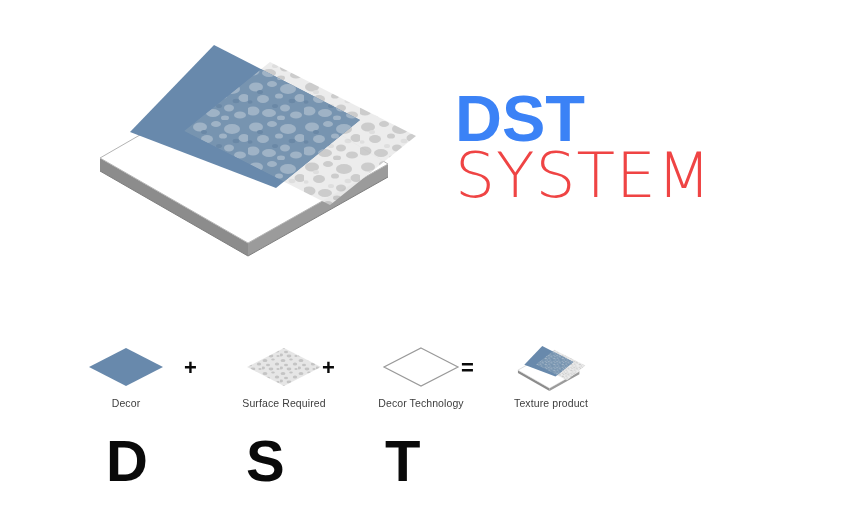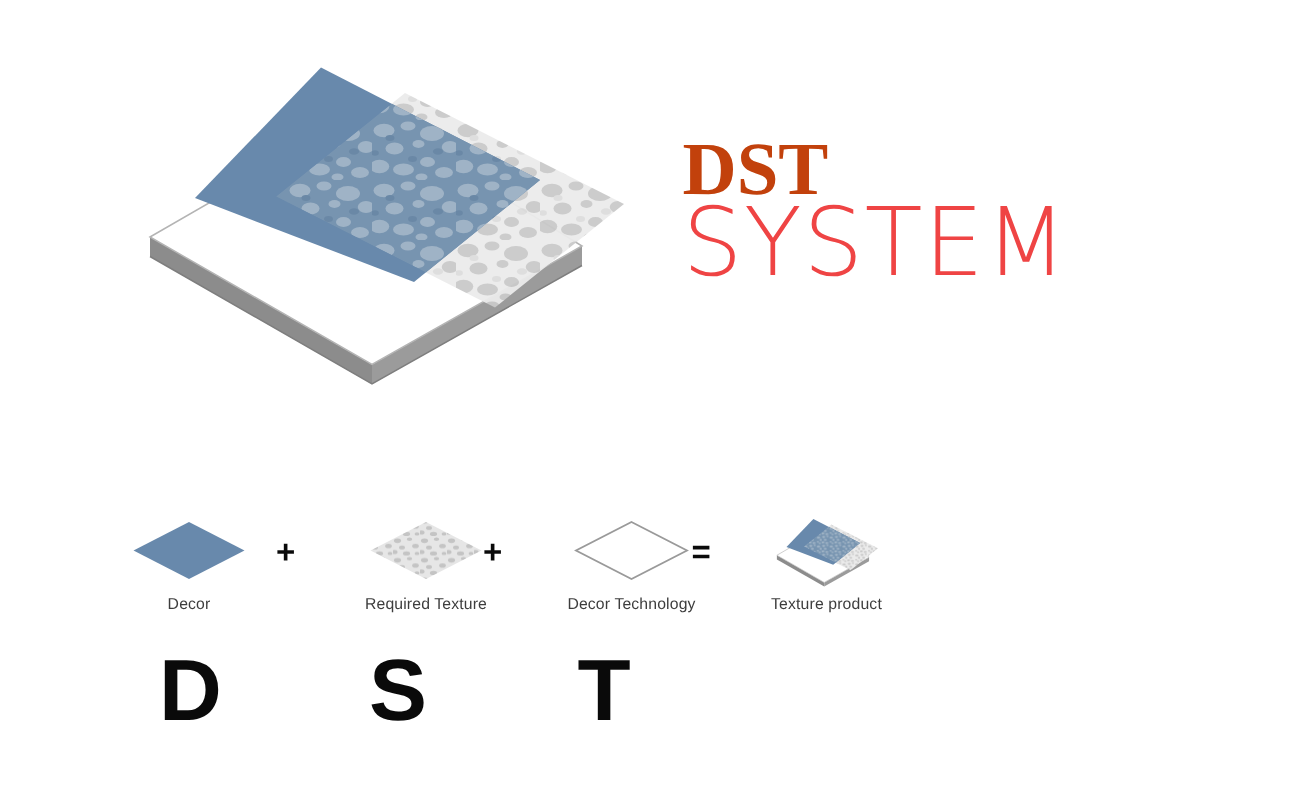--- a/index.html
+++ b/index.html
@@ -38,25 +38,25 @@
   
   .hero-title {
     position: absolute;
     left: 455px;
     top: 88px;
     width: 330px;
     line-height: 0.96;
   }
   .title-bold {
     display: block;
-    font-family: Liberation Serif, serif;
+    font-family: Liberation Sans, sans-serif;
     font-weight: 700;
-    font-size: 50px;
+    font-size: 65px;
     letter-spacing: 0px;
-    color: #c2410c;
+    color: #3b82f6;
   }
   .title-light {
     display: block;
     font-family: "DejaVu Sans", sans-serif;
     font-weight: 300;
     font-size: 63px;
     letter-spacing: 1px;
     color: #ef4444;
     margin-top: -4px;
   }
@@ -235,21 +235,21 @@
                 <ellipse cx="6" cy="7" rx="2" ry="1.3"></ellipse>
                 <ellipse cx="1" cy="10" rx="2" ry="1.4"></ellipse>
                 <ellipse cx="9" cy="11" rx="2.4" ry="1.4"></ellipse>
                 <ellipse cx="16" cy="11" rx="1.6" ry="1.1"></ellipse>
               </g>
             </pattern>
           </defs>
           <polygon points="40,3 77,22 40,41 3,22" fill="url(#camoGreySm)"></polygon>
         </svg>
       </span>
-      <span class="eq-label">Required Texture</span>
+      <span class="eq-label">Surface Required</span>
     </div>
 
     <div class="eq-op" style="left:240px; top:12px;">
       <span>+</span>
     </div>
 
     <div class="eq-item" style="left:277px; top:0px; width:124px;">
       <span class="eq-icon">
         <svg width="80" height="44" viewBox="0 0 80 44" xmlns="http://www.w3.org/2000/svg">
           <polygon points="40,3 77,22 40,41 3,22" fill="#ffffff" stroke="#9a9a9a" stroke-width="1.2"></polygon>

